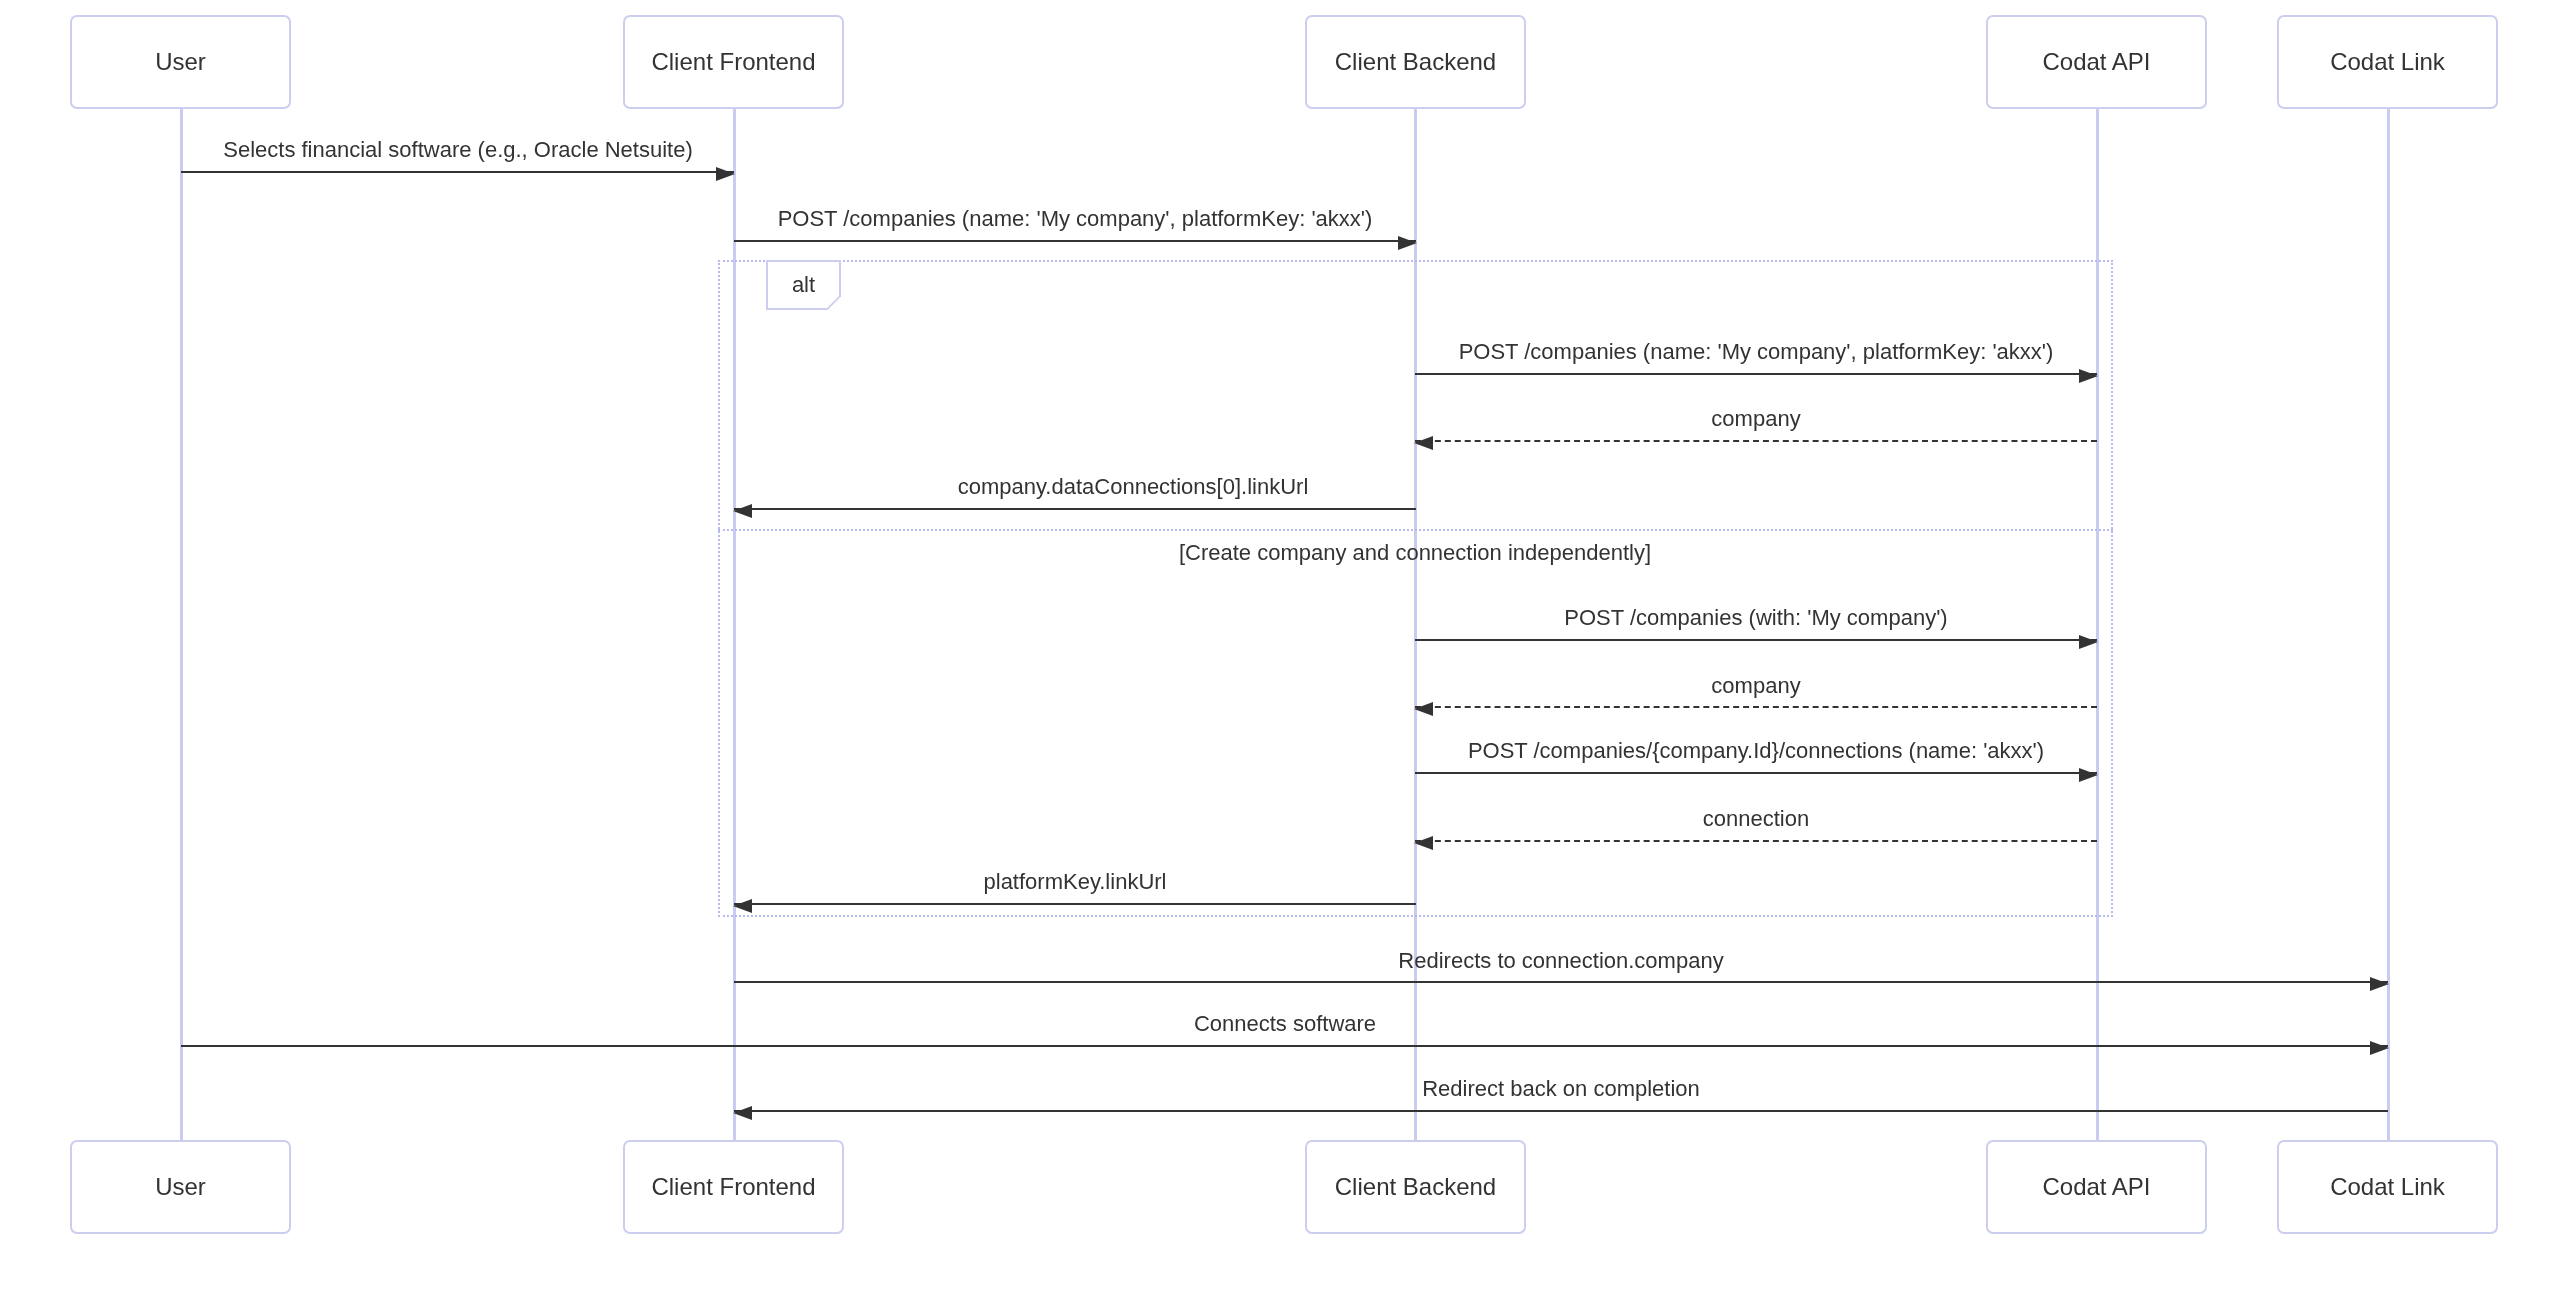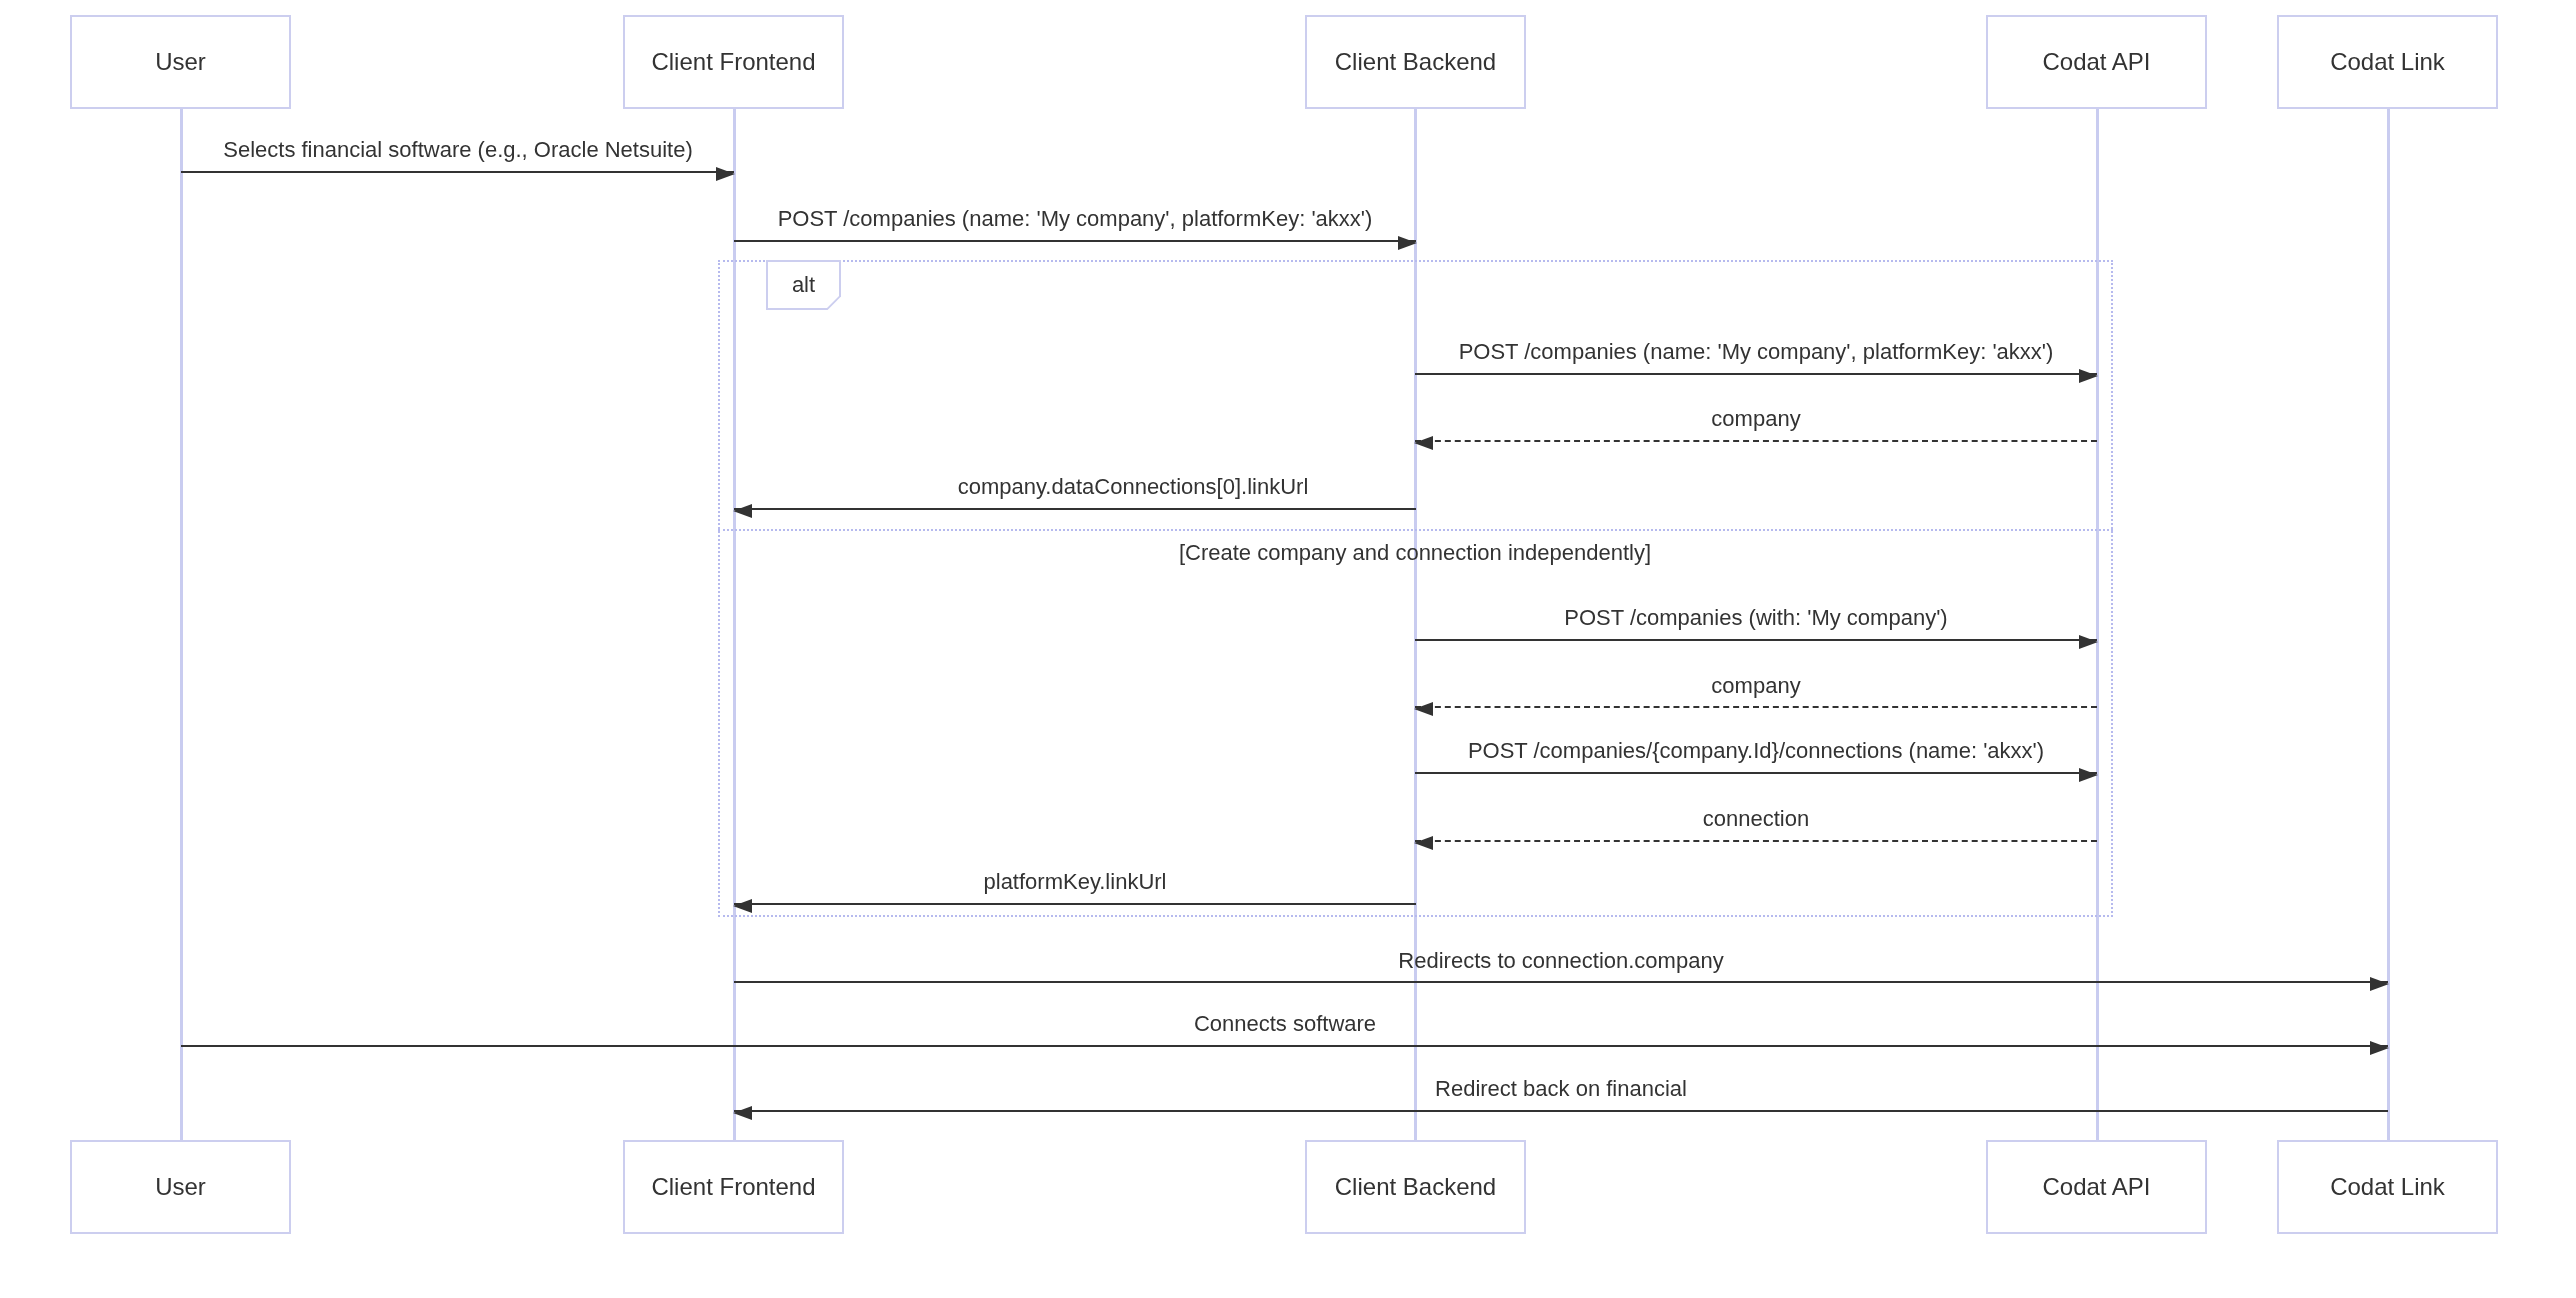--- a/index.html
+++ b/index.html
@@ -12,21 +12,21 @@
     overflow:hidden;
   }
   .canvas { position:absolute; inset:0; }
 
   
   .actor {
     position:absolute;
     width:221px; height:94px;
     background:#ffffff;
     border:2.7px solid #ccceef;
-    border-radius:0;
+    border-radius:7px;
     box-sizing:border-box;
     display:flex; align-items:center; justify-content:center;
     font-size:24px;
     z-index:3;
   }
 
   
   .lifeline {
     position:absolute;
     top:109px; height:1032px; width:3.4px;
@@ -197,19 +197,19 @@
   <div class="msg-label" style="left:1561px;top:947px">Redirects to connection.company</div>
   <div class="arrow solid right" style="left:734px;top:981px;width:1654px">
       <i class="head"></i>
     </div>
 
   <div class="msg-label" style="left:1285px;top:1010px">Connects software</div>
   <div class="arrow solid right" style="left:181px;top:1045px;width:2207px">
       <i class="head"></i>
     </div>
 
-  <div class="msg-label" style="left:1561px;top:1075px">Redirect back on financial</div>
+  <div class="msg-label" style="left:1561px;top:1075px">Redirect back on completion</div>
   <div class="arrow solid left" style="left:734px;top:1110px;width:1654px">
       <i class="head"></i>
     </div>
 
 </div>
 
 
 </body></html>

